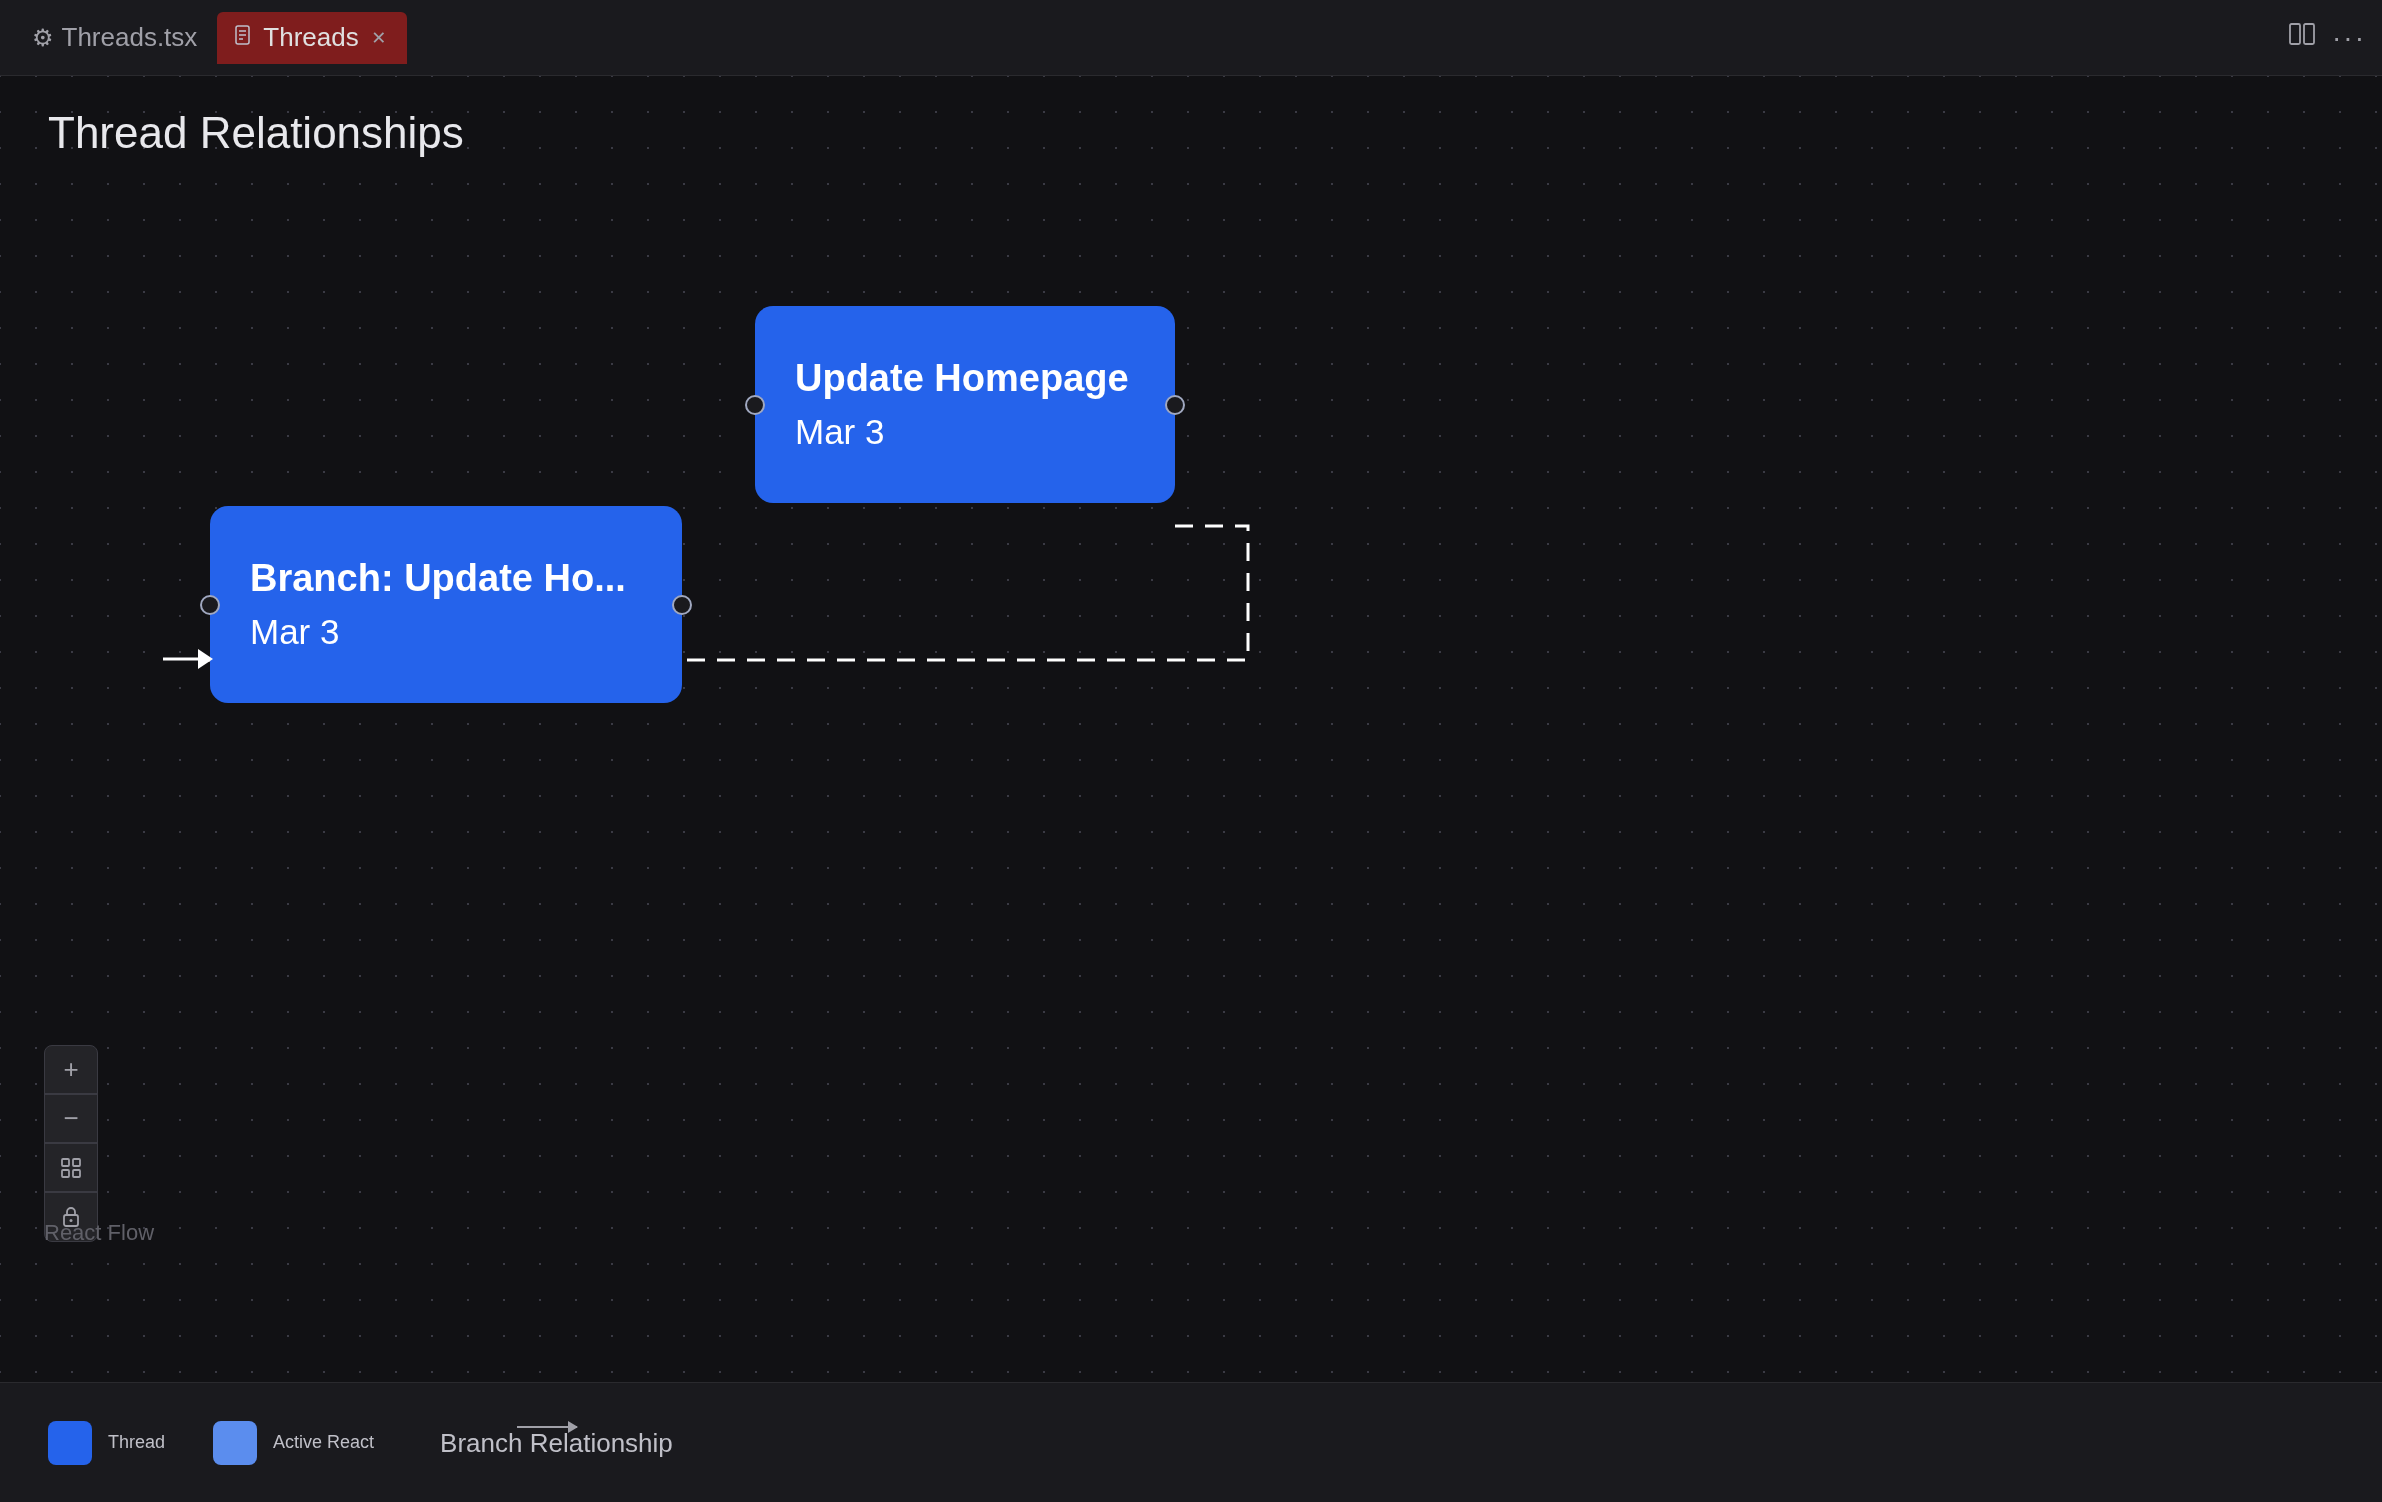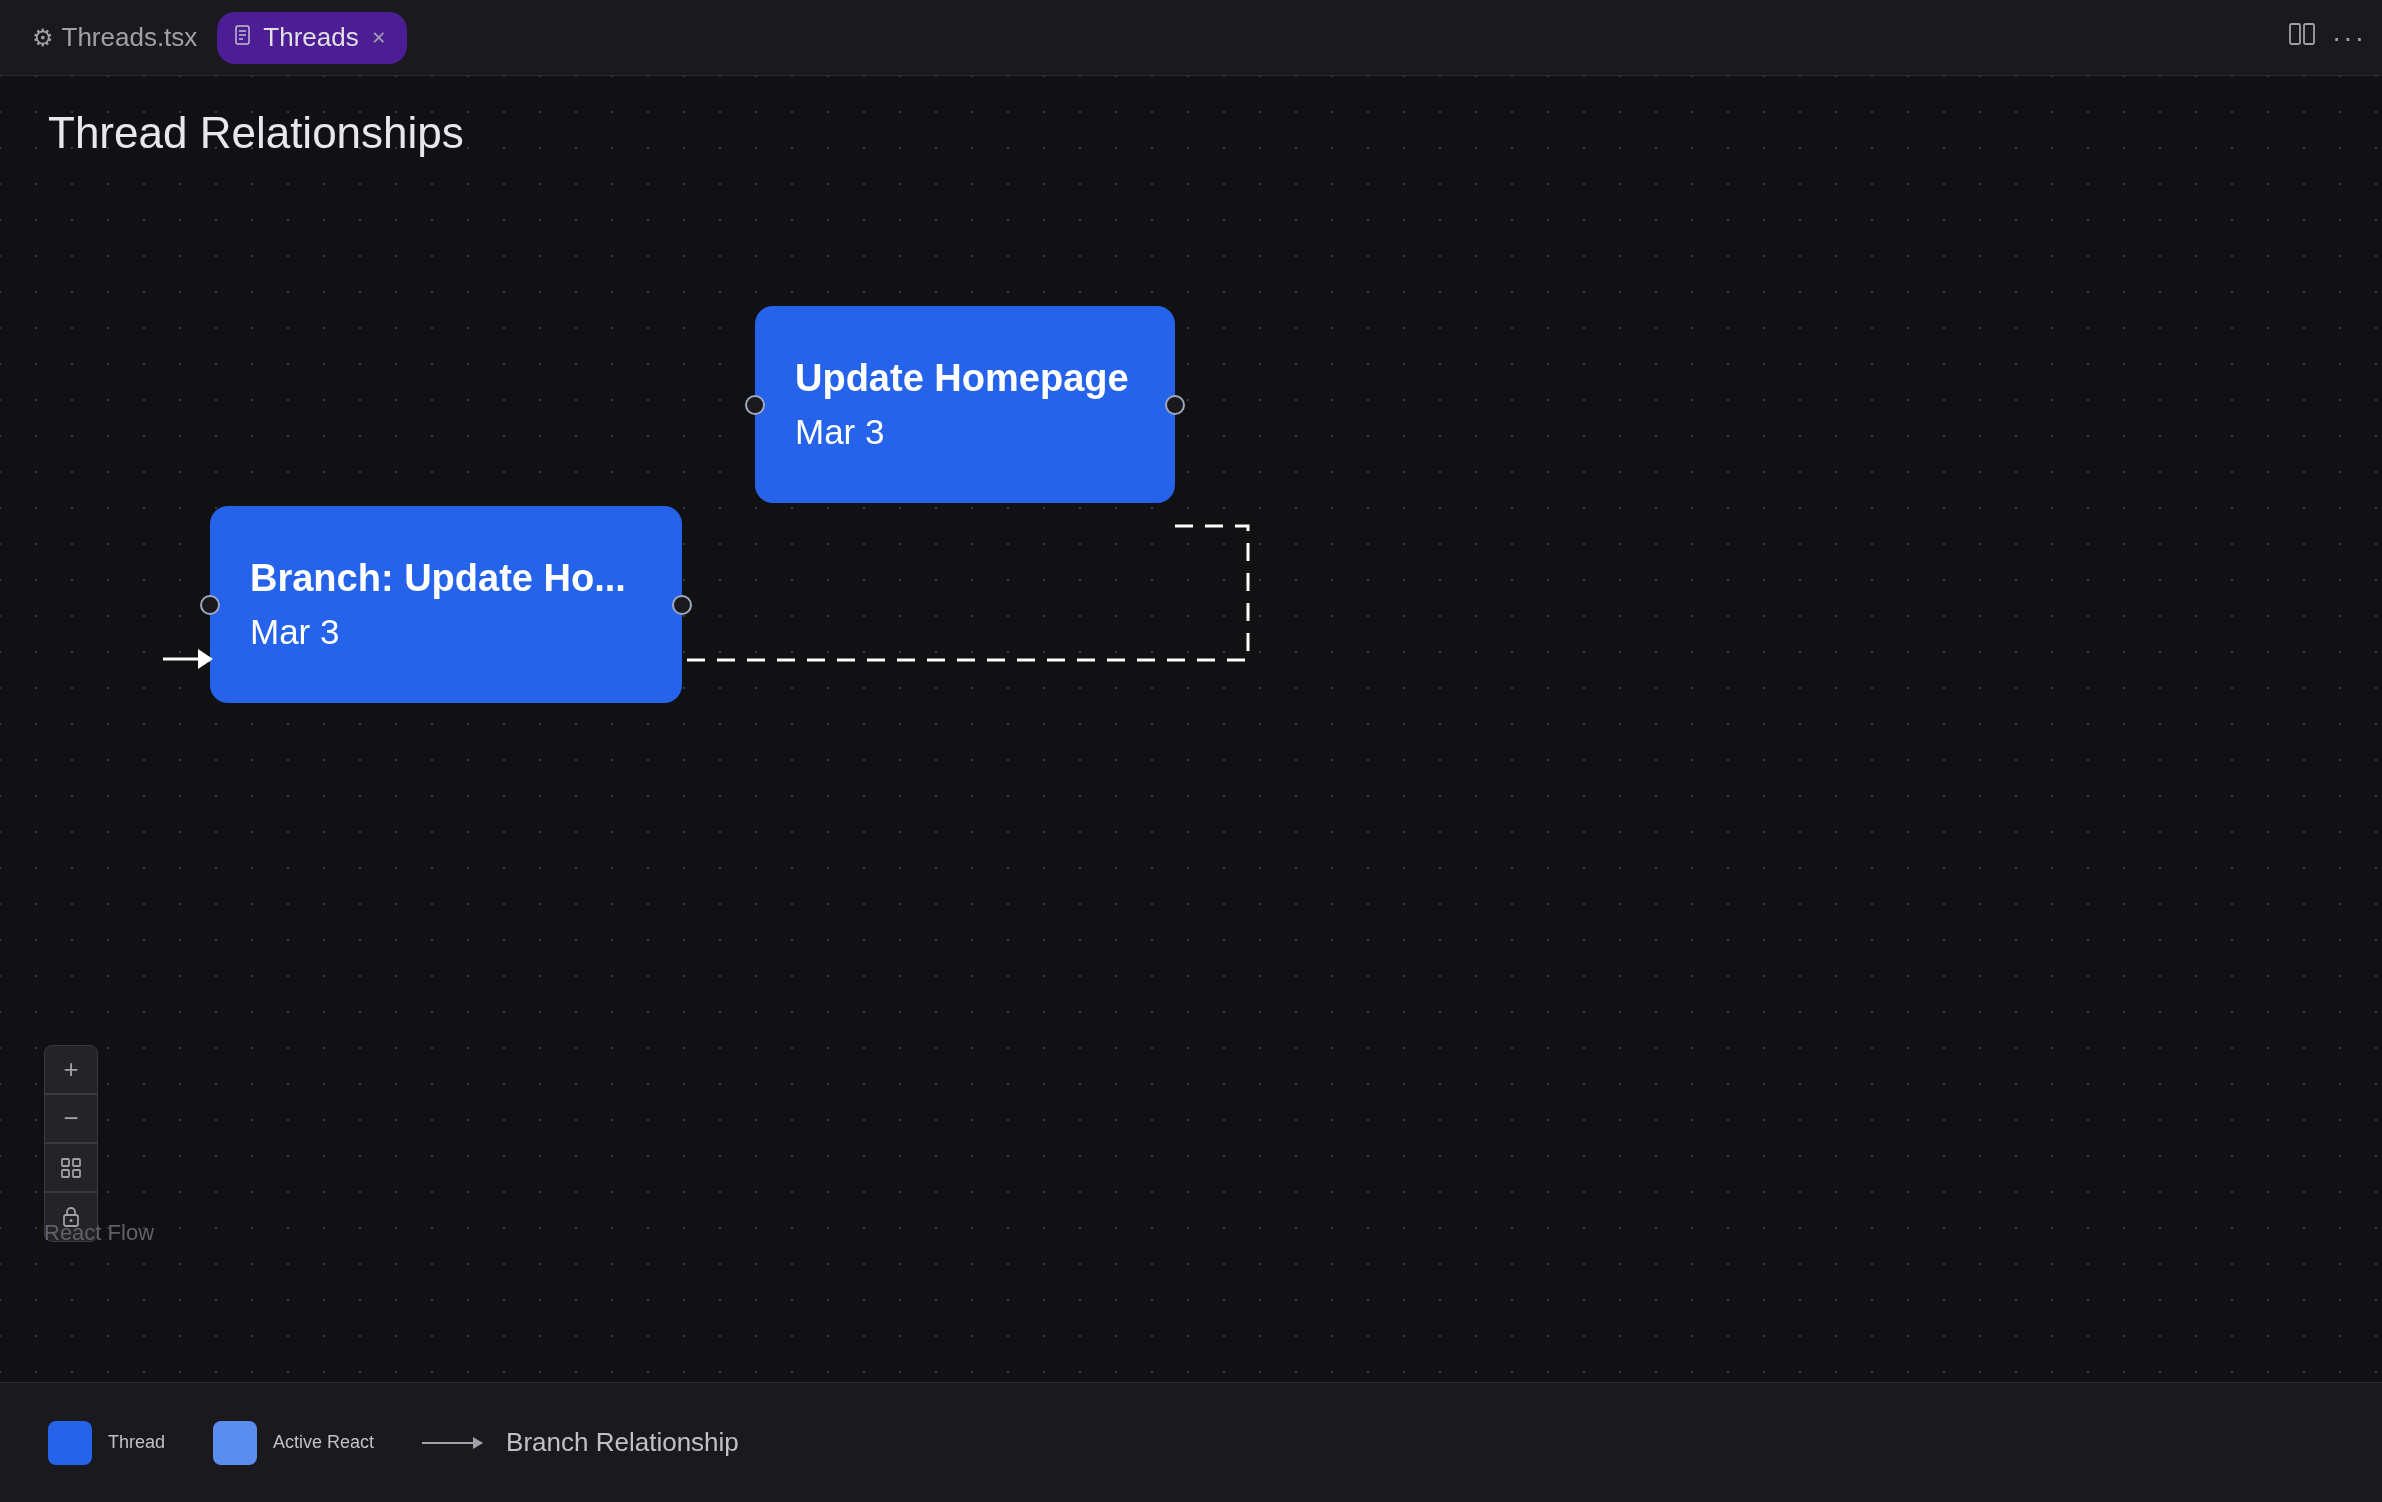--- a/index.html
+++ b/index.html
@@ -31,23 +31,22 @@
       gap: 8px;
       padding: 8px 16px;
       border-radius: 6px 6px 0 0;
       height: 52px;
       cursor: pointer;
       color: #a0a0a8;
       font-size: 26px;
     }
 
     .tab-item.active {
-      background: #4c1d95;
+      background: #7f1d1d;
       color: #e0e0e0;
-      border-radius: 18px;
     }
 
     .tab-close {
       width: 24px;
       height: 24px;
       display: flex;
       align-items: center;
       justify-content: center;
       border-radius: 4px;
       color: #a0a0a8;
@@ -266,23 +265,23 @@
       border-radius: 8px;
     }
 
     .legend-box.thread-color {
       background: #2563eb;
     }
 
     .legend-arrow {
       display: flex;
       align-items: center;
-      gap: 6px;
       font-size: 26px;
       color: #c0c0c8;
+      flex-direction: column;
     }
 
     .arrow-line {
       width: 60px;
       height: 2px;
       background: #a0a0a8;
       position: relative;
     }
 
     .arrow-line::after {

